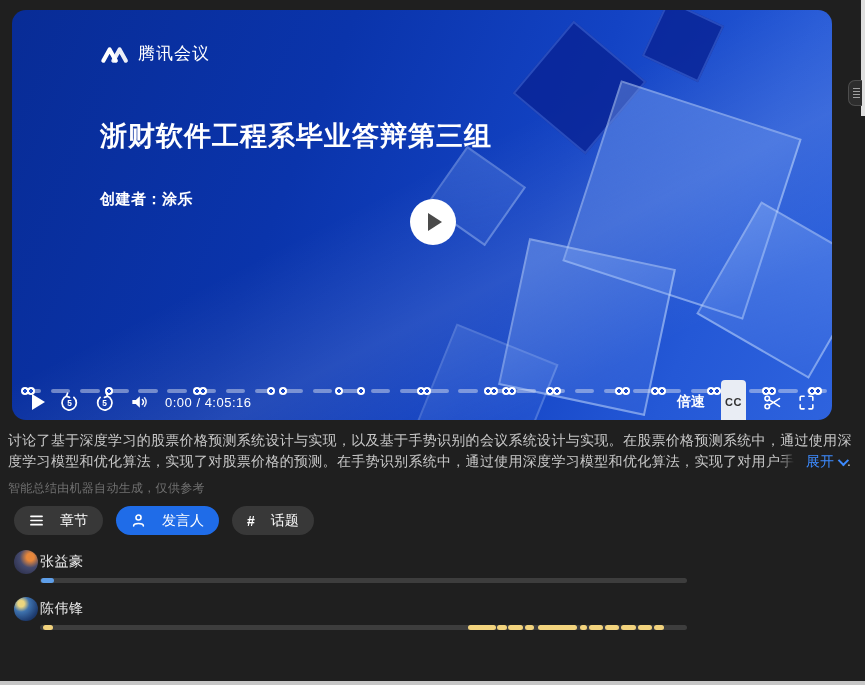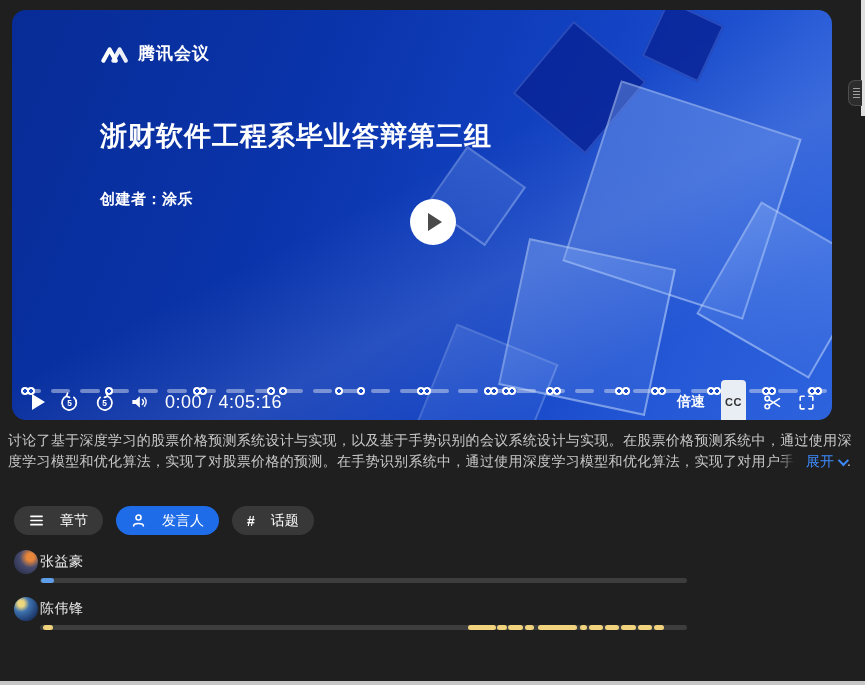--- a/index.html
+++ b/index.html
@@ -26,42 +26,42 @@
   .c4 { width:62px;  height:62px;  right:118px; top:0px;   transform:rotate(25deg); }
   .c5 { width:150px; height:150px; right:170px; bottom:18px; transform:rotate(12deg); }
   .c6 { width:110px; height:110px; left:420px;  bottom:-30px; transform:rotate(22deg); opacity:.5; }
   .c7 { width:72px;  height:72px;  right:320px; top:150px; transform:rotate(35deg); opacity:.7; }
   .streak { position:absolute; width:1100px; height:260px; left:-80px; top:150px;
             transform:rotate(-27deg);
             background:linear-gradient(180deg,rgba(255,255,255,0) 0%,rgba(255,255,255,.10) 50%,rgba(255,255,255,0) 100%); }
 
   .brand { position:absolute; left:88px; top:32px; display:flex; align-items:center; gap:8px; }
   .brand svg { width:30px; height:22px; }
-  .brand-text { font-size:17px; font-weight:bold; color:#fff; letter-spacing:1px; }
+  .brand-text { font-size:17px; font-weight:normal; color:#fff; letter-spacing:1px; }
 
   .video-title { position:absolute; left:88px; top:108px; font-size:27px; font-weight:bold; color:#fff; letter-spacing:1px; }
   .meta { position:absolute; left:88px; top:180px; }
   .meta-line { margin-bottom:21px; font-size:15px; font-weight:bold; color:#fff; letter-spacing:.5px; }
 
   .play-overlay { position:absolute; left:398px; top:189px; width:46px; height:46px; border-radius:50%;
                   background:#fff; border:none; cursor:pointer; display:flex; align-items:center; justify-content:center; }
   .play-overlay .tri { width:0; height:0; border-left:14px solid #4a4a4a; border-top:9px solid transparent; border-bottom:9px solid transparent; margin-left:4px; }
 
   
   .timeline { position:absolute; left:10px; right:2px; top:374px; height:14px; }
   .dash { position:absolute; top:5px; height:4px; border-radius:2px; background:rgba(210,218,238,.50); }
   .dot { position:absolute; top:3px; width:8px; height:8px; border-radius:50%;
          background:radial-gradient(circle,#1a49c8 0 28%,#ffffff 38% 100%); }
 
   
   .controls { position:absolute; left:0; right:0; bottom:4px; height:28px; display:flex; align-items:center; padding:0 14px; }
   .ctrl { display:flex; align-items:center; justify-content:center; background:none; border:none; color:#fff; cursor:pointer; margin-right:14px; }
   .ctrl svg { display:block; }
   .play-tri { width:0; height:0; border-left:13px solid #fff; border-top:8px solid transparent; border-bottom:8px solid transparent; margin-left:6px; }
-  .time-text { font-size:18px; color:#fff; letter-spacing:.5px; margin-left:2px; }
+  .time-text { font-size:13px; color:#fff; letter-spacing:.5px; margin-left:2px; }
   .spacer { flex:1; }
   .speed-btn { font-size:14px; font-weight:bold; color:#fff; background:none; border:none; cursor:pointer; margin-right:16px; }
   .cc-btn { background:#e9edf4; color:#333; font-size:11px; font-weight:bold; border:none; border-radius:4px;
             padding:16px 4px; cursor:pointer; margin-right:16px; letter-spacing:.5px; }
 
   
   .summary-wrap { position:absolute; left:8px; top:430px; width:850px; }
   .summary-text { font-size:14px; line-height:21px; color:#c9c9c9; letter-spacing:.3px;
                   display:-webkit-box; -webkit-line-clamp:2; -webkit-box-orient:vertical;
                   overflow:hidden; max-height:42px; }
@@ -230,20 +230,21 @@
     </button>
   </div>
 </div>
 
 <div class="summary-wrap">
   <div class="summary-text">讨论了基于深度学习的股票价格预测系统设计与实现，以及基于手势识别的会议系统设计与实现。在股票价格预测系统中，通过使用深度学习模型和优化算法，实现了对股票价格的预测。在手势识别系统中，通过使用深度学习模型和优化算法，实现了对用户手势的识别。此外，还讨论了关于系统功能、</div>
   <span class="expand-link">
     <span>展开</span>
     <span class="chev"></span>
   </span>
+  <div class="disclaimer">智能总结由机器自动生成，仅供参考</div>
 </div>
 
 <div class="tabs" id="tabs">
     <button class="tab">
       <svg width="15" height="13" viewBox="0 0 16 14">
         <path d="M2 2.5 H14 M2 7 H14 M2 11.5 H14" stroke="#fff" stroke-width="1.8" stroke-linecap="round"></path>
       </svg>
       <span>章节</span>
     </button>
     <button class="tab active">

